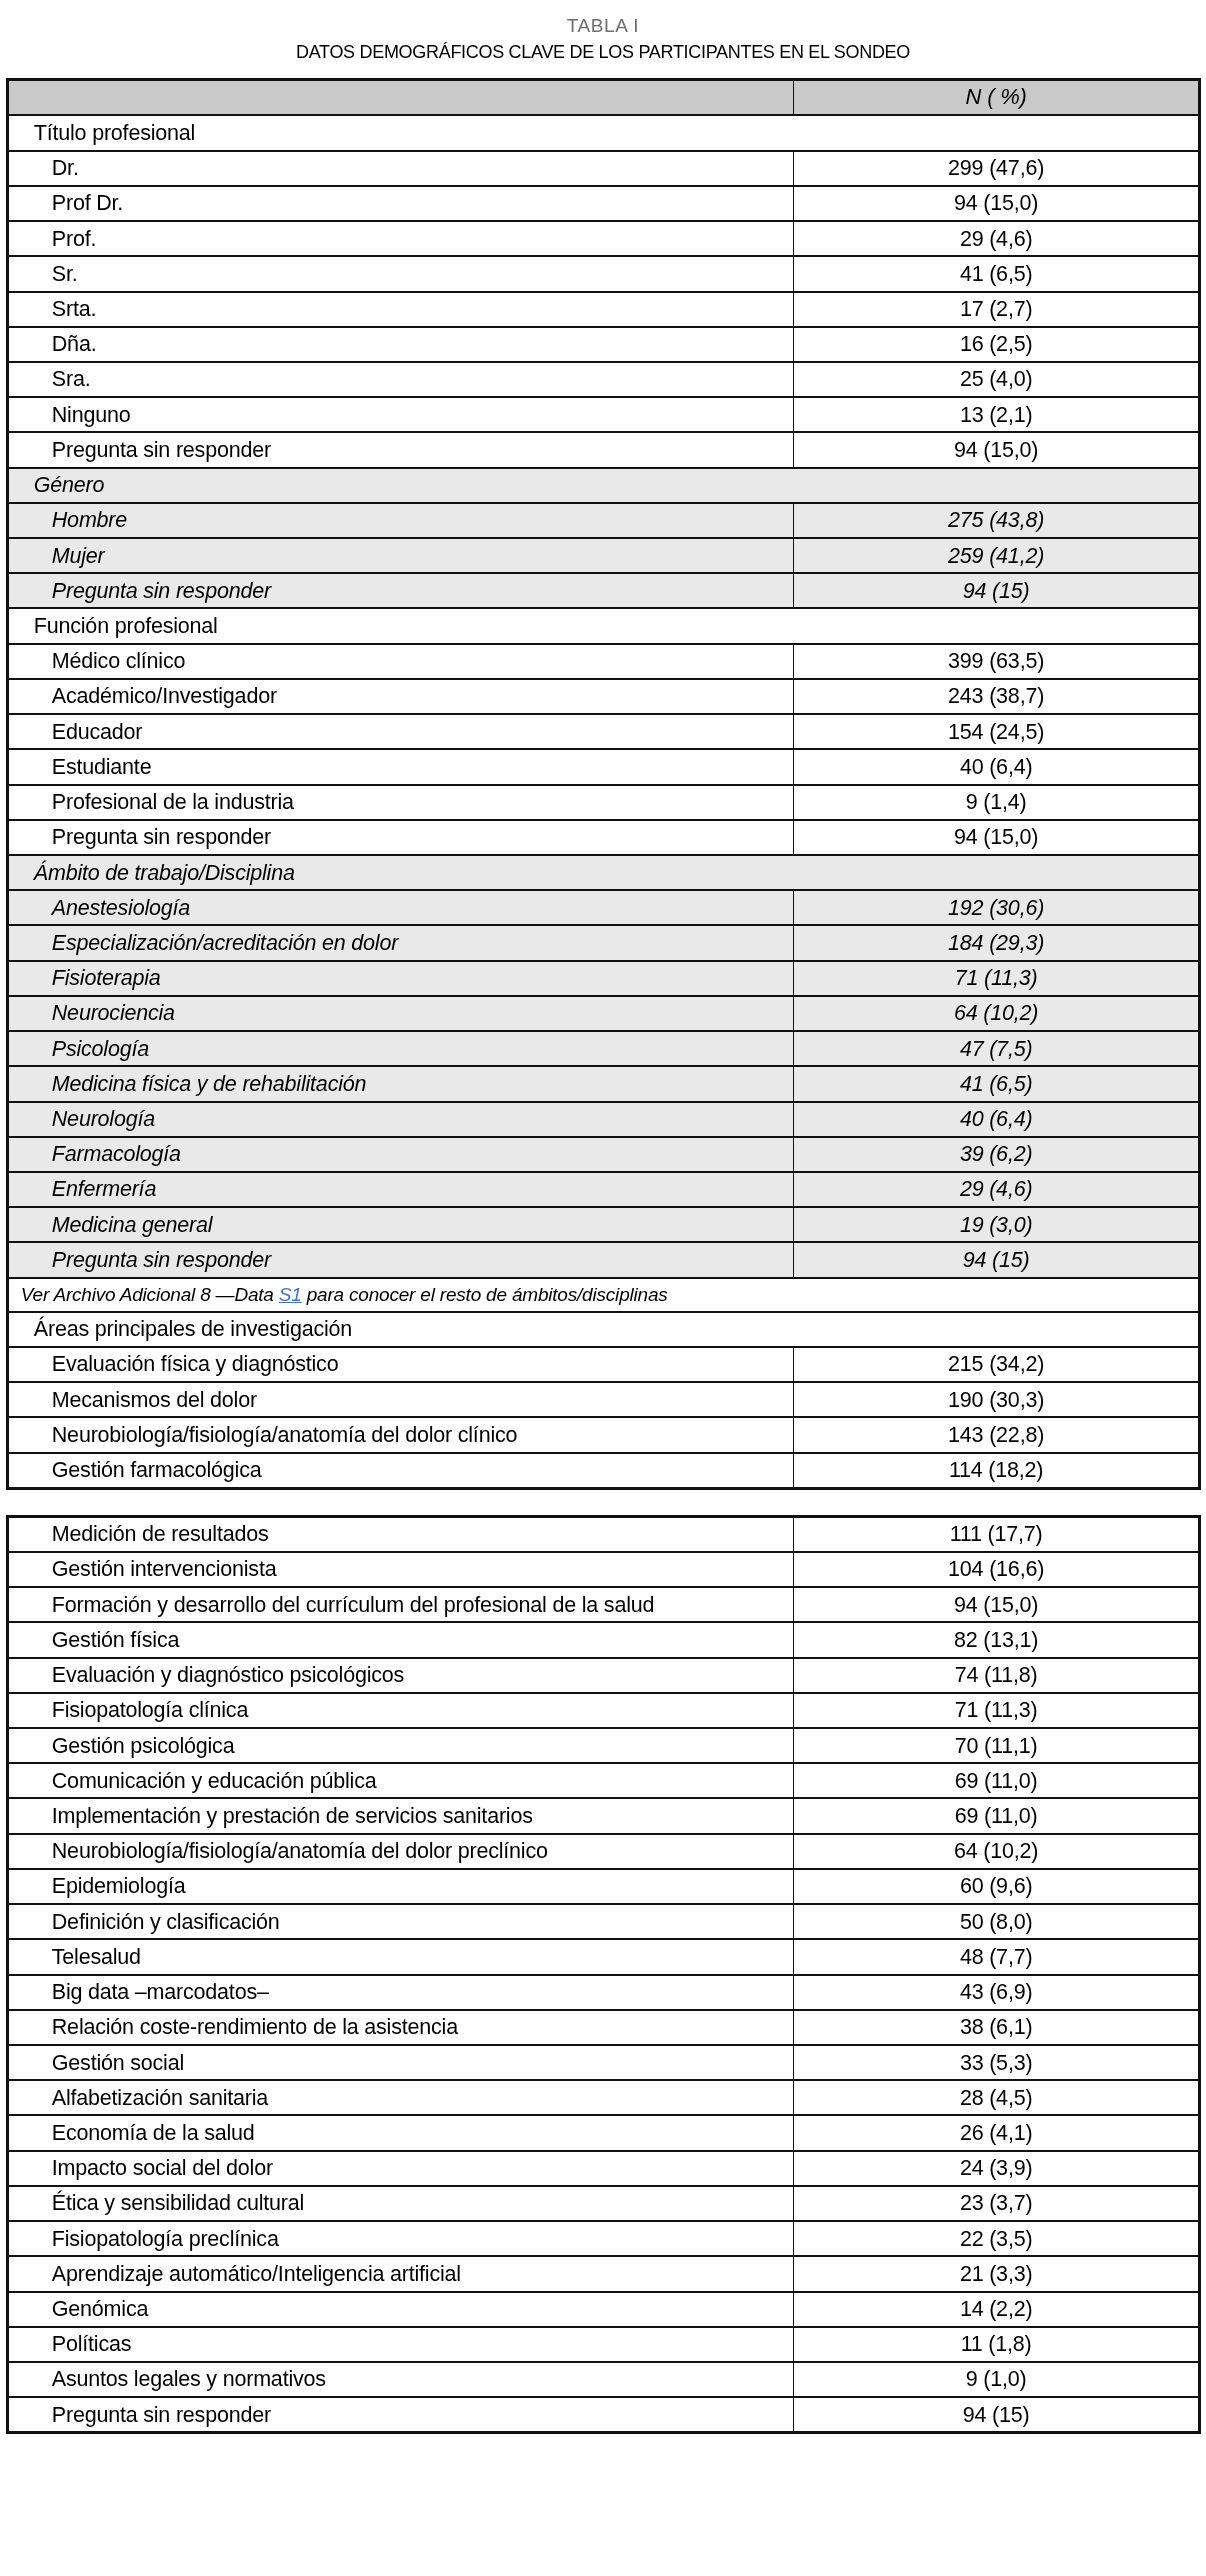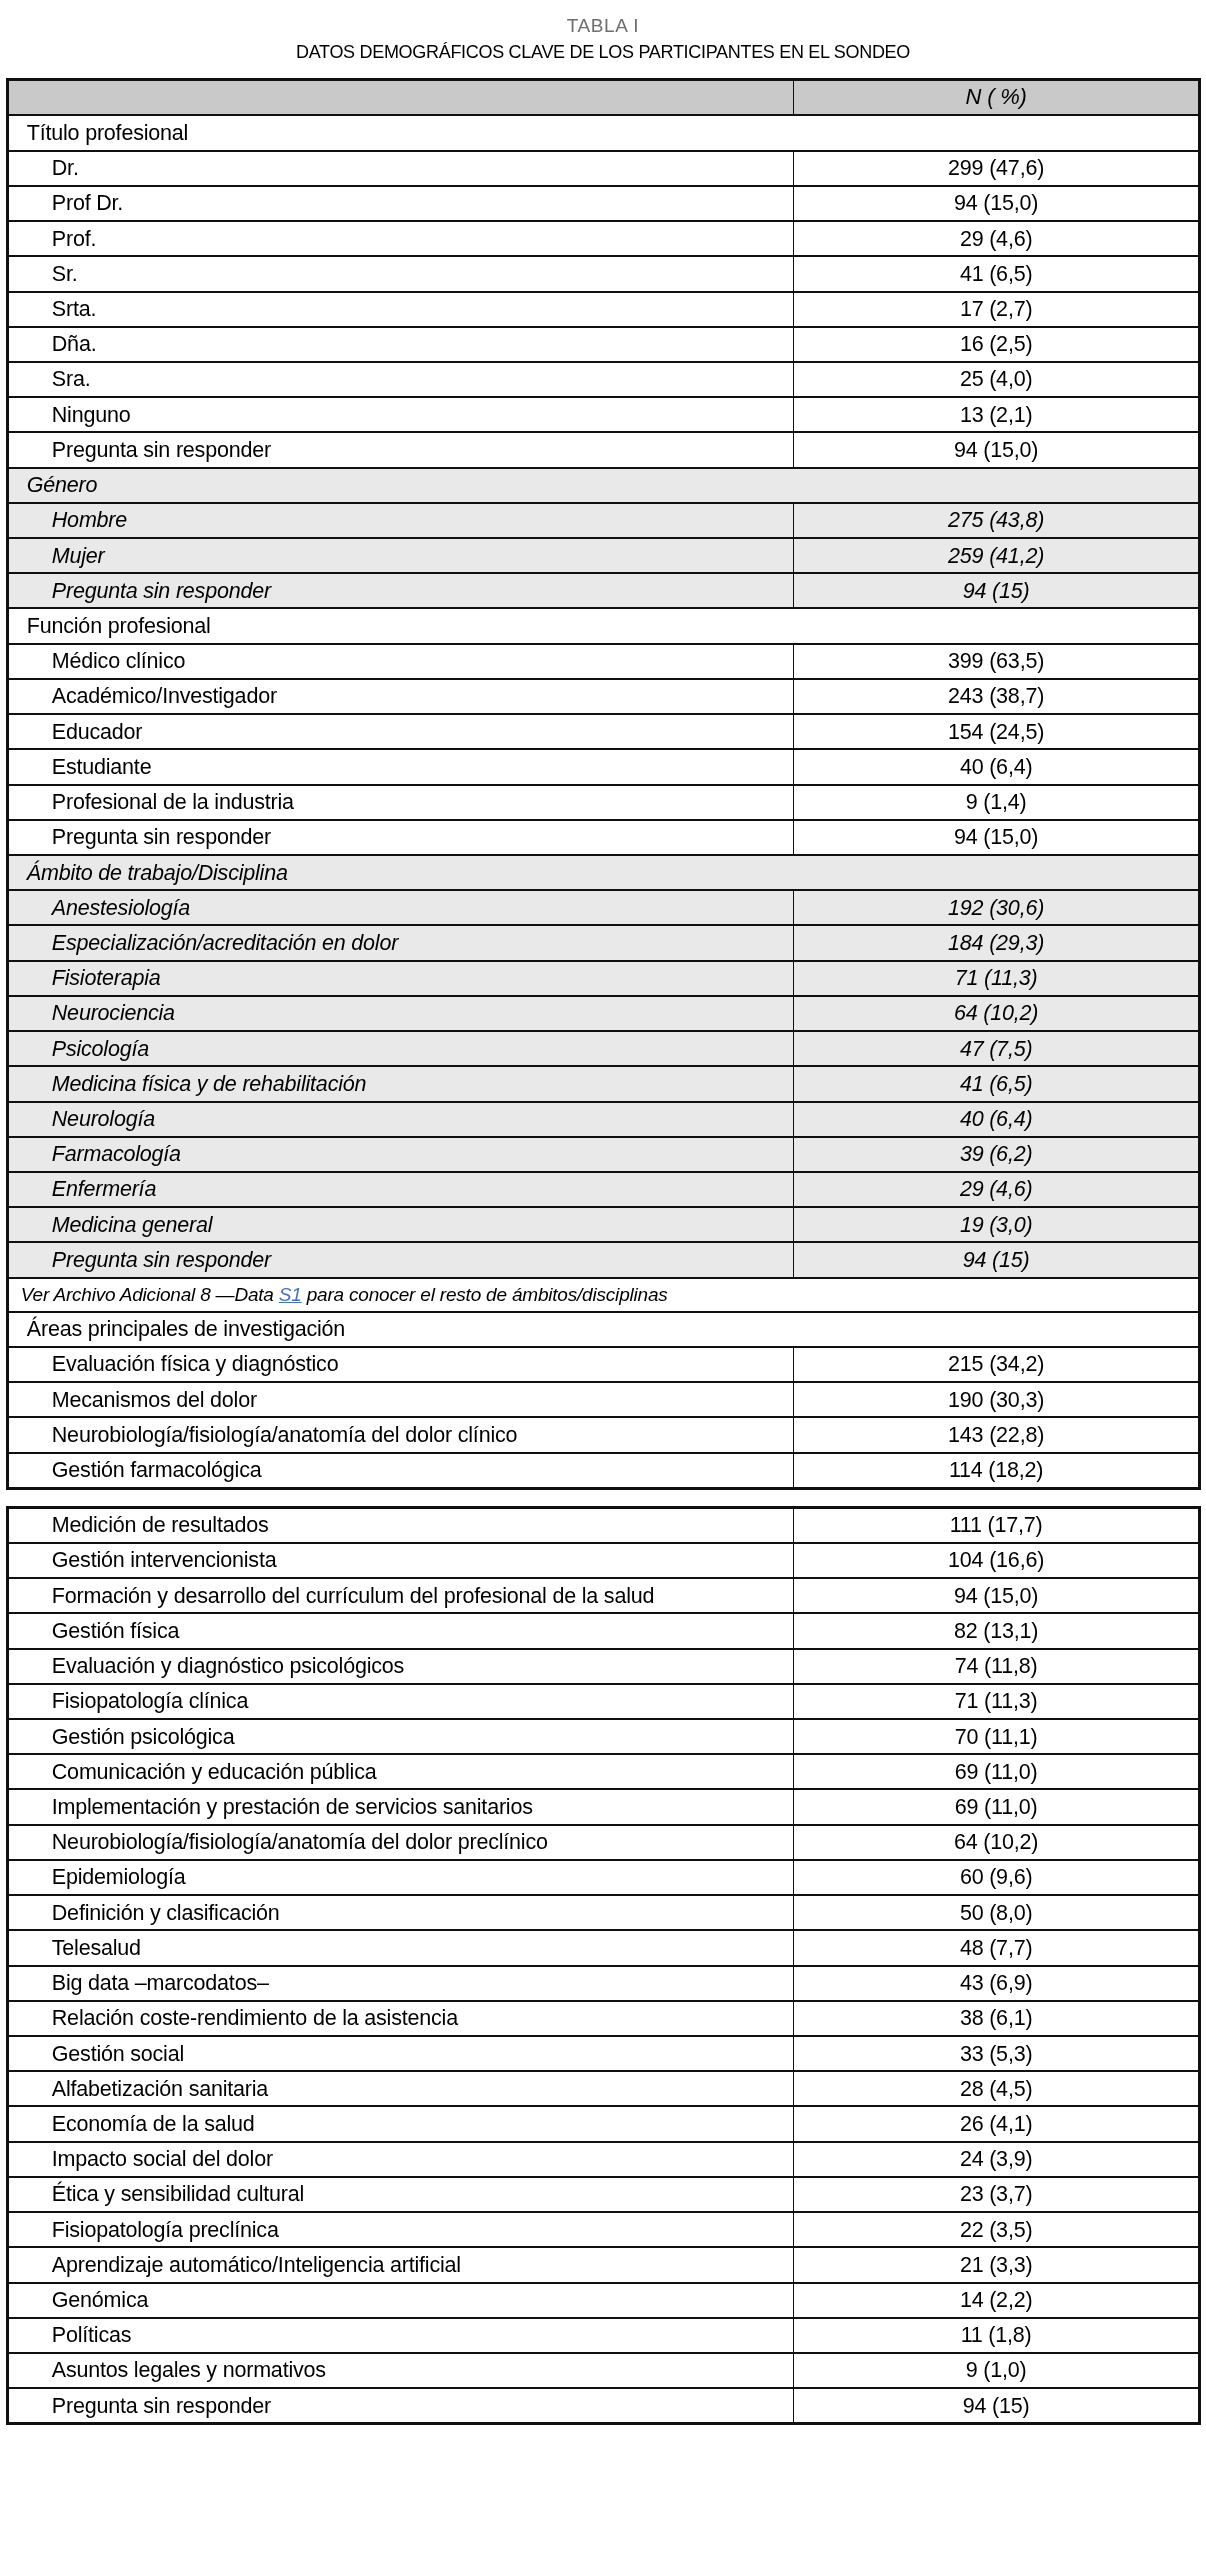--- a/index.html
+++ b/index.html
@@ -35,21 +35,21 @@
     letter-spacing:-0.3px;
   }
   table.t{
     border-collapse:collapse;
     width:1195px;
     table-layout:fixed;
     margin:0 auto;
     border:3.5px solid var(--border,#101010);
   }
   #table-part1{margin-top:15px;}
-  #table-part2{margin-top:16px;}
+  #table-part2{margin-top:25px;}
   col.c1{width:786px;}
   col.c2{width:405px;}
   td{
     border:2.3px solid var(--border,#101010);
     font-size:21.5px;
     vertical-align:middle;
     padding:3.5px 5.8px;
     background:#fff;
     line-height:1.22;
   }
@@ -66,21 +66,21 @@
   .t2 tr{height:32px;}
   tr.head td{
     background:var(--header_bg,#c9c9c9);
     height:35px;
   }
   tr.head td.val{
     font-style:italic;
     font-size:22px;
   }
   tr.section td{
-    padding-left:18px;
+    padding-left:25px;
   }
   tr.shaded td{
     background:var(--shaded_bg,#e9e9e9);
     font-style:italic;
   }
   tr.noterow td{
     font-style:italic;
     font-size:19px;
     padding-left:12px;
   }

